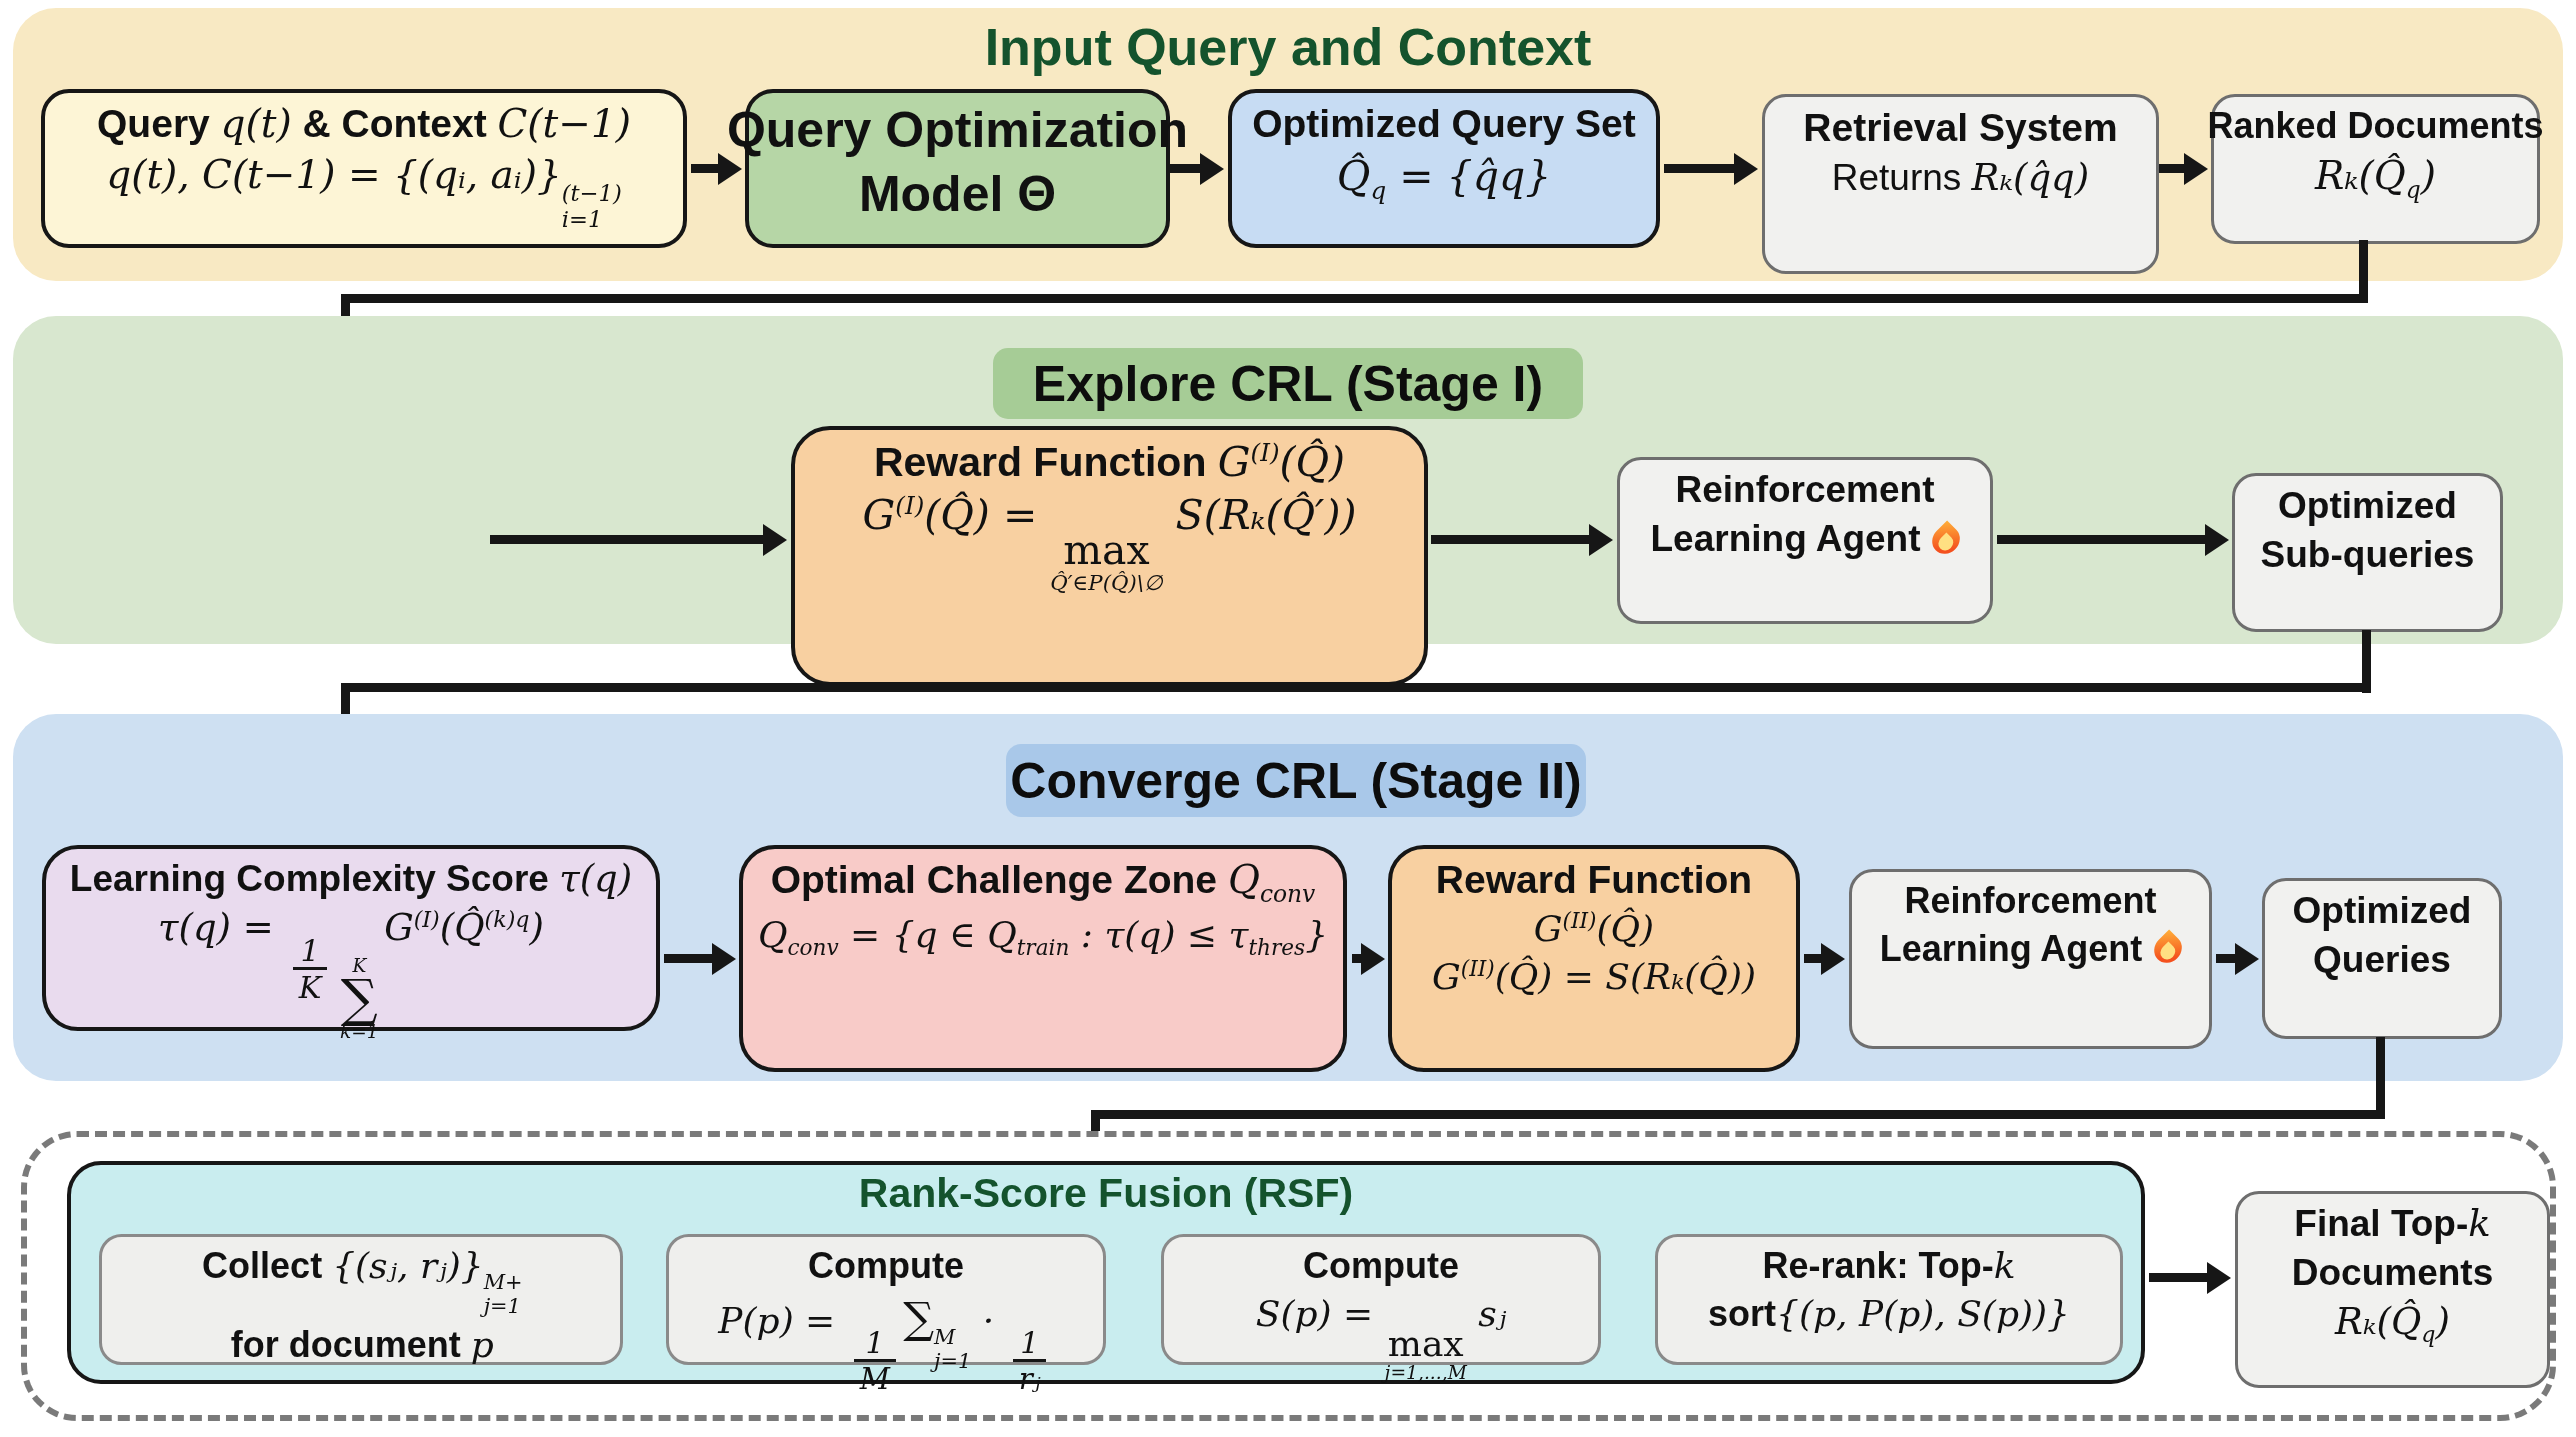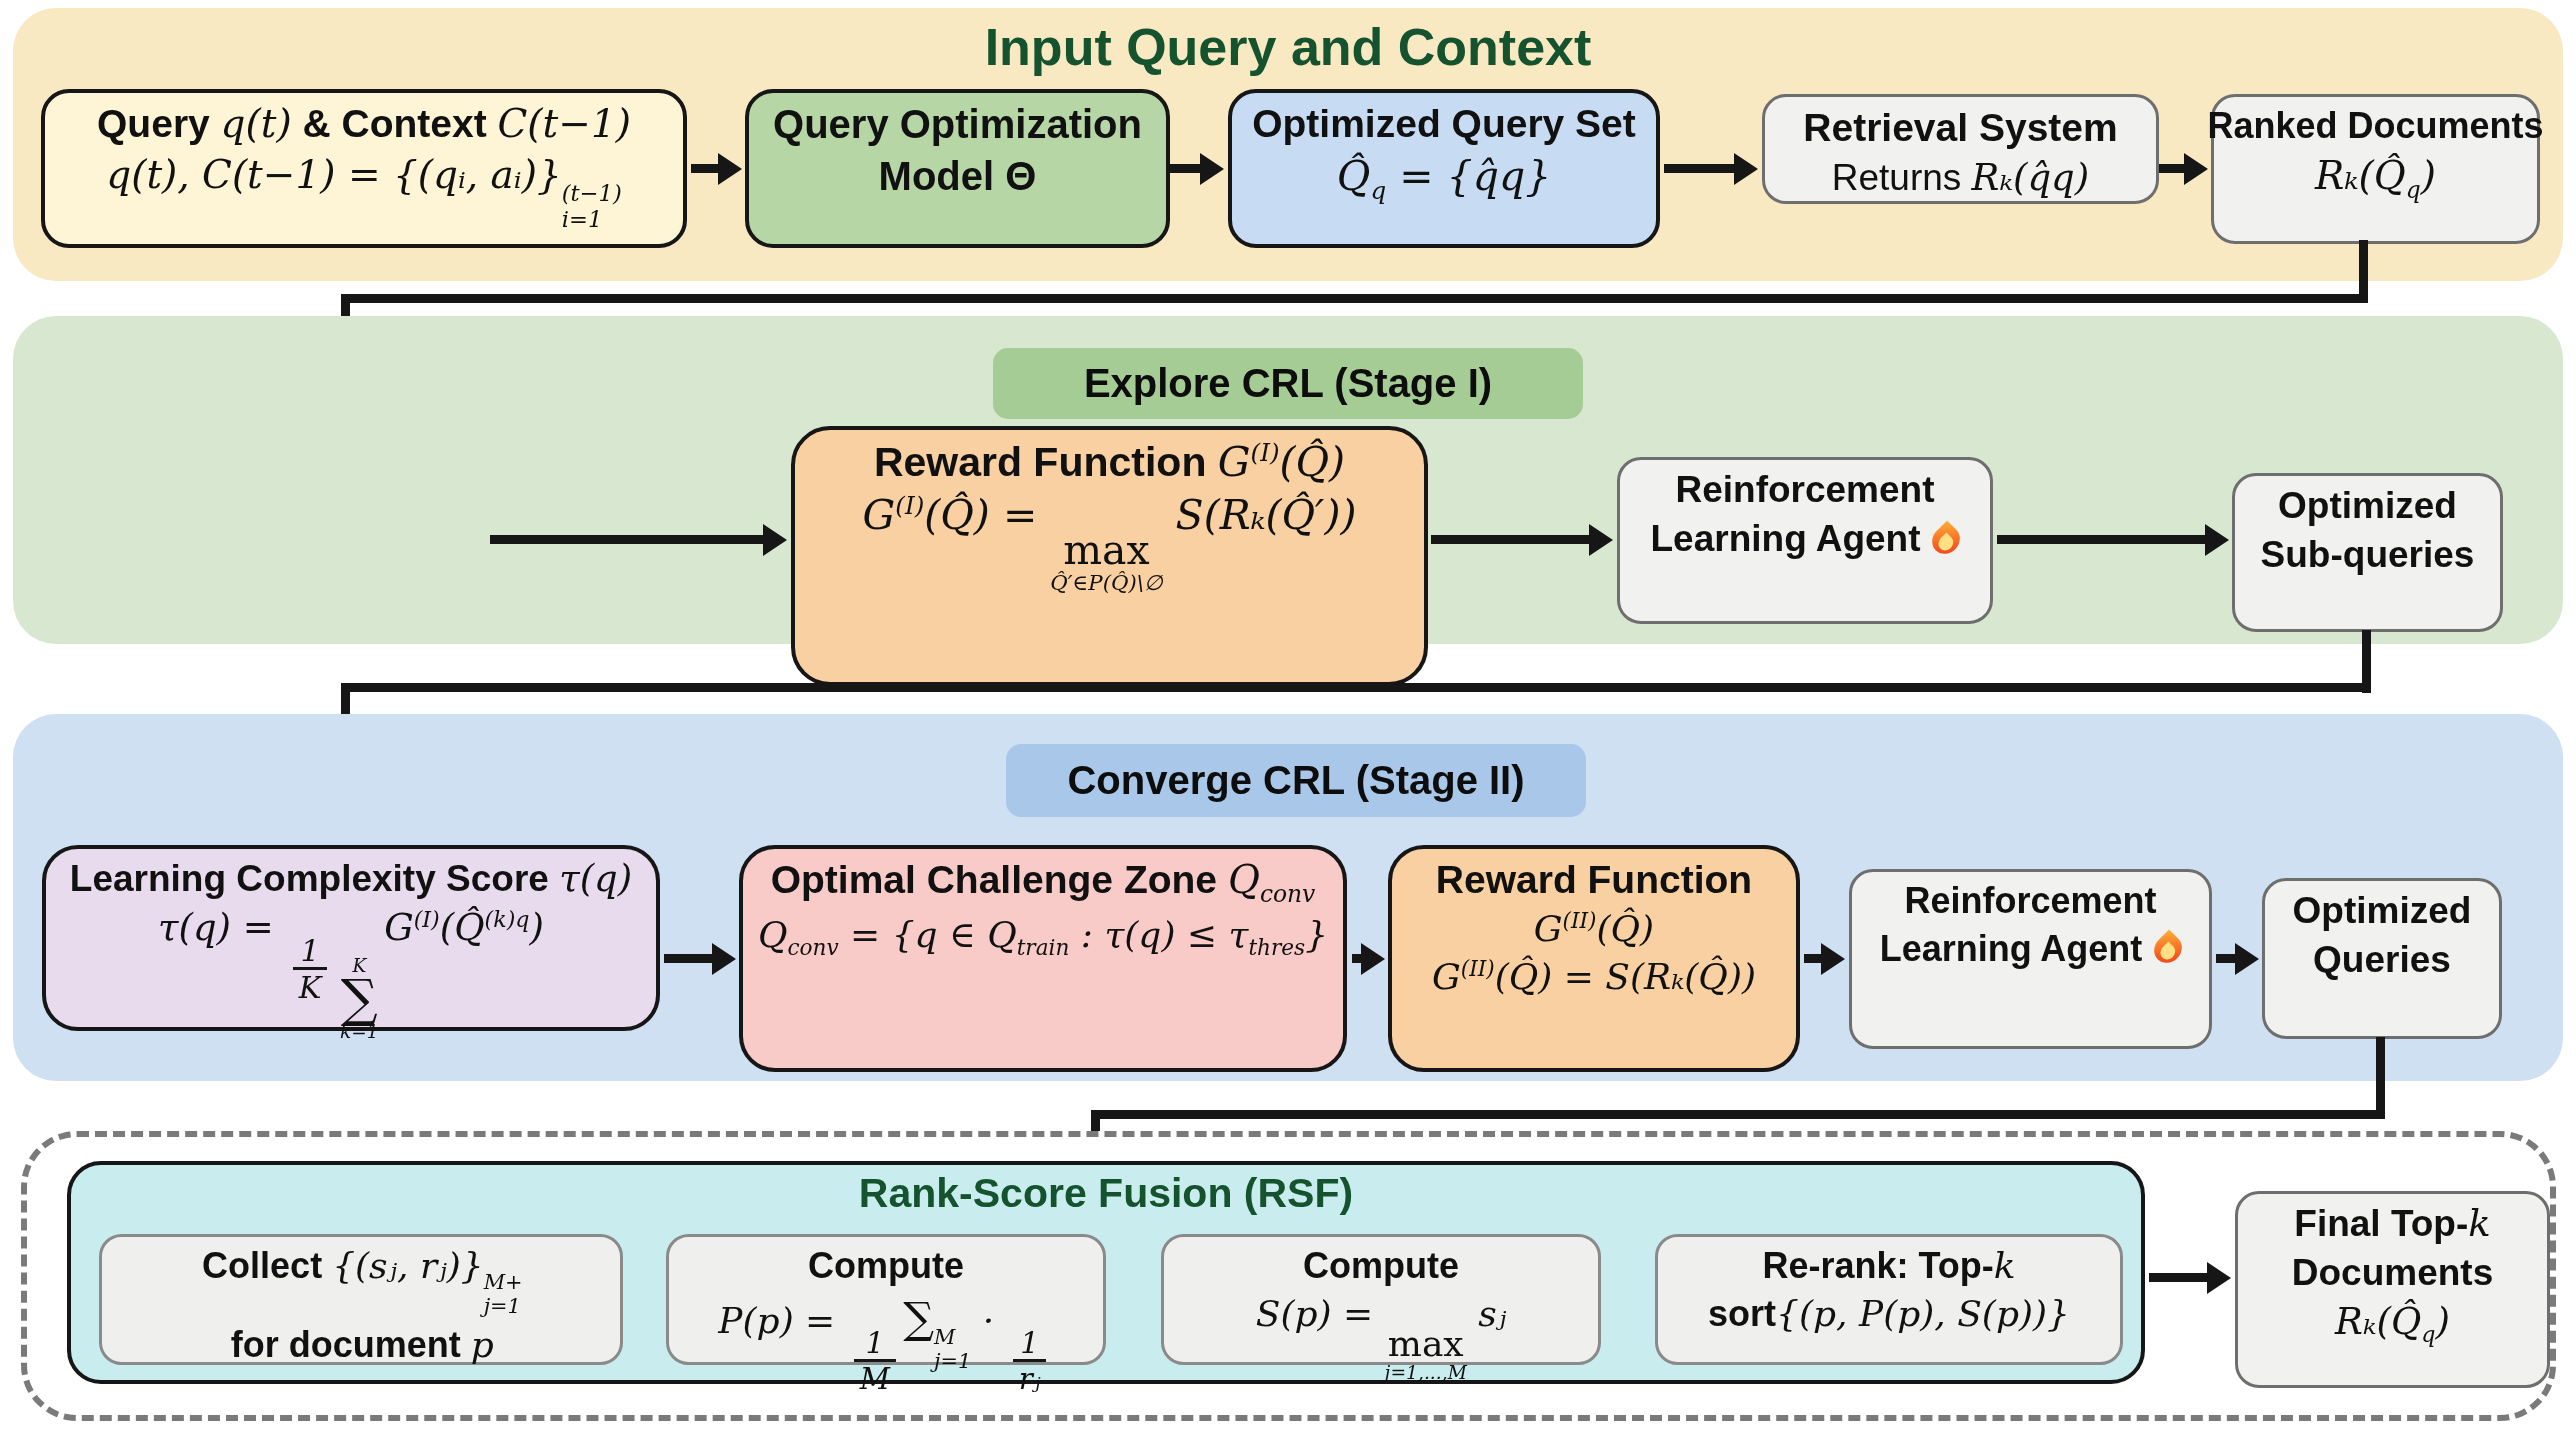--- a/index.html
+++ b/index.html
@@ -12,21 +12,21 @@
   .node{position:absolute;display:flex;flex-direction:column;align-items:center;justify-content:flex-start;
         gap:5.6px;text-align:center;box-sizing:border-box;padding:7.5px 9.4px;}
   .rb{border-radius:28px;}
   .bk{border:4.7px solid #161616;}
   .gy{background:#f1f1ef;border:3.7px solid #6e6e6e;border-radius:24px;}
   .gy2{background:#efefed;border:3.7px solid #8a8a8a;border-radius:22.5px;}
   .l{white-space:pre;line-height:1.18;}
   .sans{font-family:"Liberation Sans",sans-serif;font-weight:700;font-style:normal;}
   .sansr{font-family:"Liberation Sans",sans-serif;font-weight:400;font-style:normal;}
   .math{font-family:"DejaVu Serif","Liberation Serif",serif;font-style:italic;font-weight:400;}
-  .f56{font-size:52px}.f46{font-size:40px}.f44{font-size:41px}.f42{font-size:39px}
+  .f56{font-size:52px}.f46{font-size:50px}.f44{font-size:41px}.f42{font-size:39px}
   .f40{font-size:37px}.f38{font-size:36px}
   .sup{font-size:60%;vertical-align:super;}
   .sub{font-size:60%;vertical-align:sub;}
   .stack{display:inline-flex;flex-direction:column;align-items:flex-start;font-size:58%;
          line-height:1.15;vertical-align:-0.55em;}
   .underset{display:inline-flex;flex-direction:column;align-items:center;line-height:1.05;
             vertical-align:-0.85em;}
   .ut{font-style:normal;}
   .ub{font-size:52%;}
   .frac{display:inline-flex;flex-direction:column;align-items:center;line-height:1.05;
@@ -75,21 +75,21 @@
 
   <div class="harrow" style="left:1170px;top:164px;width:54px;"></div>
 
   <div class="node rb bk" style="left:1228px;top:89px;width:432px;height:159px;background:#c7dcf3;">
     <div class="l f42 sans">Optimized Query Set</div>
     <div class="l f44 math"><span>Q̂</span><span class="sub">q</span><span> = {q̂q}</span></div>
   </div>
 
   <div class="harrow" style="left:1664px;top:164px;width:94px;"></div>
 
-  <div class="node gy" style="left:1762px;top:94px;width:397px;height:110px;">
+  <div class="node gy" style="left:1762px;top:94px;width:397px;height:180px;">
     <div class="l f42 sans">Retrieval System</div>
     <div class="l f40"><span class="sansr">Returns </span><span class="math">Rₖ(q̂q)</span></div>
   </div>
 
   <div class="harrow" style="left:2159px;top:164px;width:49px;"></div>
 
   <div class="node gy" style="left:2211px;top:94px;width:329px;height:150px;">
     <div class="l f38 sans">Ranked Documents</div>
     <div class="l f42 math"><span>Rₖ(Q̂</span><span class="sub">q</span><span>)</span></div>
   </div>

